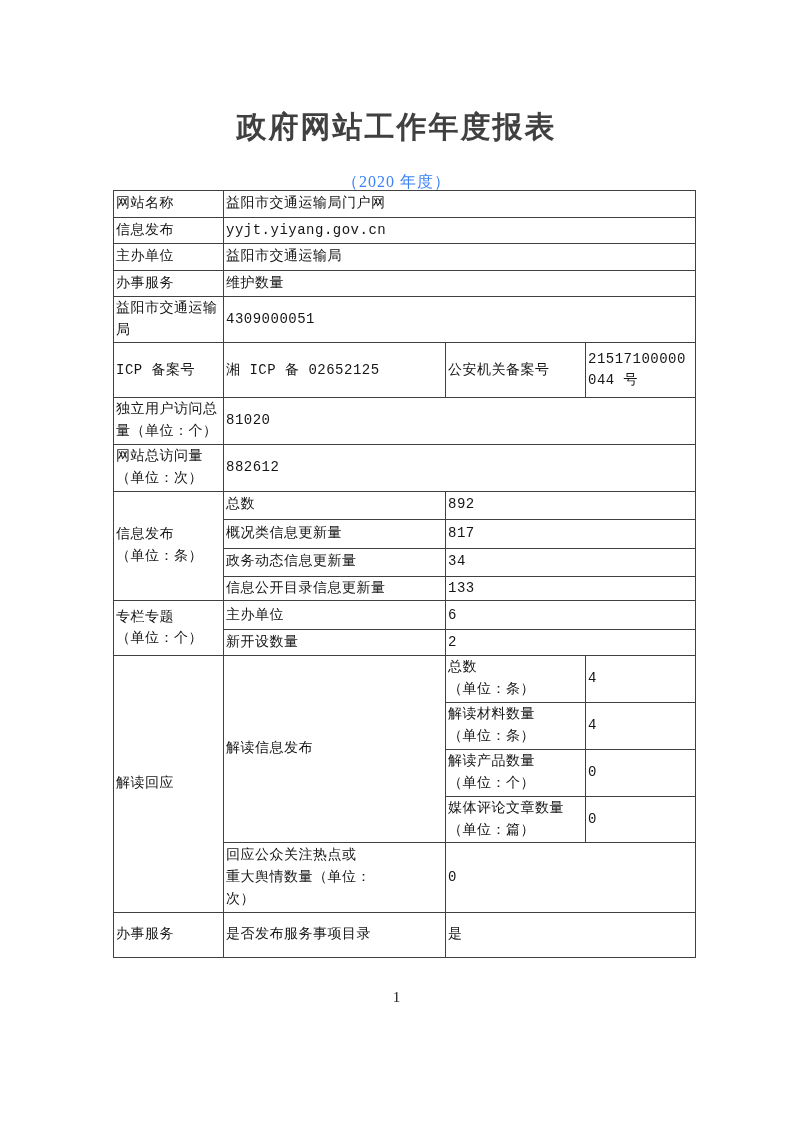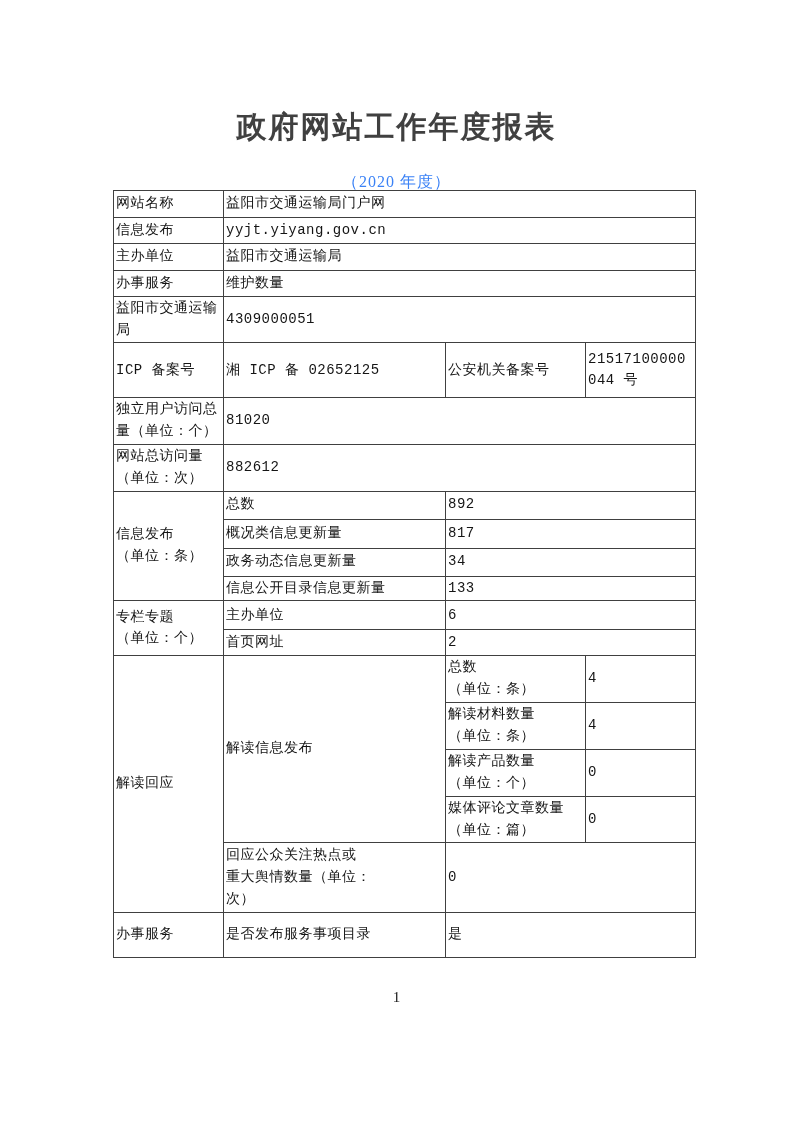--- a/index.html
+++ b/index.html
@@ -150,21 +150,21 @@
         <td colspan="2">133</td>
       </tr>
 
       <tr class="h29">
         <td rowspan="2">专栏专题
 （单位：个）</td>
         <td>主办单位</td>
         <td colspan="2">6</td>
       </tr>
       <tr class="h26">
-        <td>首页网址</td>
+        <td>新开设数量</td>
         <td colspan="2">2</td>
       </tr>
 
       <tr class="h45">
         <td rowspan="5">解读回应</td>
         <td rowspan="4">解读信息发布</td>
         <td>总数
 （单位：条）</td>
         <td>4</td>
       </tr>

